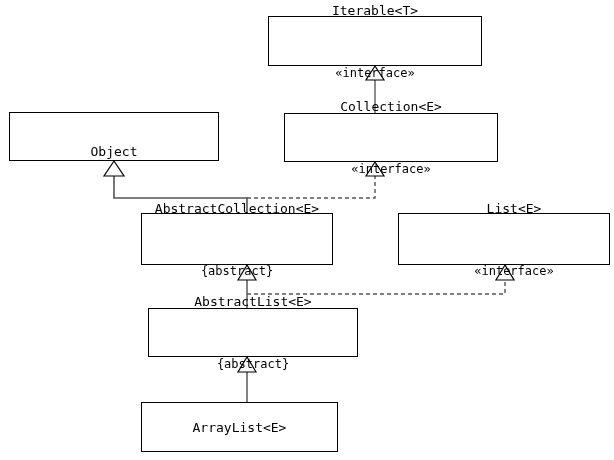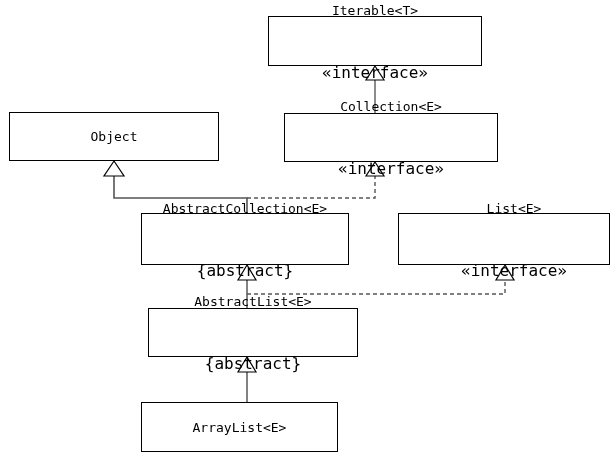--- a/index.html
+++ b/index.html
@@ -40,21 +40,21 @@
   .uml-name {
     font-family: "DejaVu Sans Mono", monospace;
     font-size: 13px;
     line-height: 17px;
     color: #000000;
     white-space: nowrap;
     letter-spacing: 0px;
   }
   .uml-sub {
     font-family: "DejaVu Sans Mono", monospace;
-    font-size: 16px;
+    font-size: 12px;
     line-height: 16px;
     color: #000000;
     white-space: nowrap;
   }
 </style>
 </head>
 <body>
 
 <div id="diagram-canvas">
 
@@ -89,30 +89,30 @@
       <line x1="247" y1="402" x2="247" y2="371" stroke="#3f3f3f" stroke-width="1.3"></line>
       <polygon points="247,357 238,372 256,372" fill="#ffffff" stroke="#000000" stroke-width="1.2"></polygon>
     </g>
   </svg>
 
   <div class="uml-box" id="node-iterable" style="left: 268px; top: 16px; width: 214px; height: 50px; border-color: rgb(0, 0, 0);">
     <div class="uml-name">Iterable&lt;T&gt;</div>
     <div class="uml-sub">«interface»</div>
   </div>
 
-  <div class="uml-box" id="node-object" style="left: 9px; top: 112px; width: 210px; height: 49px; border-color: rgb(0, 0, 0);">
+  <div class="uml-box" id="node-object" style="left: 9px; top: 112px; width: 210px; height: 49px; border-color: rgb(0, 0, 0); justify-content: flex-end;">
     <div class="uml-name">Object</div>
   </div>
 
   <div class="uml-box" id="node-collection" style="left: 284px; top: 113px; width: 214px; height: 49px; border-color: rgb(0, 0, 0);">
     <div class="uml-name">Collection&lt;E&gt;</div>
     <div class="uml-sub">«interface»</div>
   </div>
 
-  <div class="uml-box" id="node-abstractcollection" style="left: 141px; top: 213px; width: 208px; height: 52px; border-color: rgb(0, 0, 0);">
+  <div class="uml-box" id="node-abstractcollection" style="left: 141px; top: 213px; width: 192px; height: 52px; border-color: rgb(0, 0, 0);">
     <div class="uml-name">AbstractCollection&lt;E&gt;</div>
     <div class="uml-sub">{abstract}</div>
   </div>
 
   <div class="uml-box" id="node-list" style="left: 398px; top: 213px; width: 212px; height: 52px; border-color: rgb(0, 0, 0); padding-left: 20px;">
     <div class="uml-name">List&lt;E&gt;</div>
     <div class="uml-sub">«interface»</div>
   </div>
 
   <div class="uml-box" id="node-abstractlist" style="left: 148px; top: 308px; width: 210px; height: 49px; border-color: rgb(0, 0, 0);">

